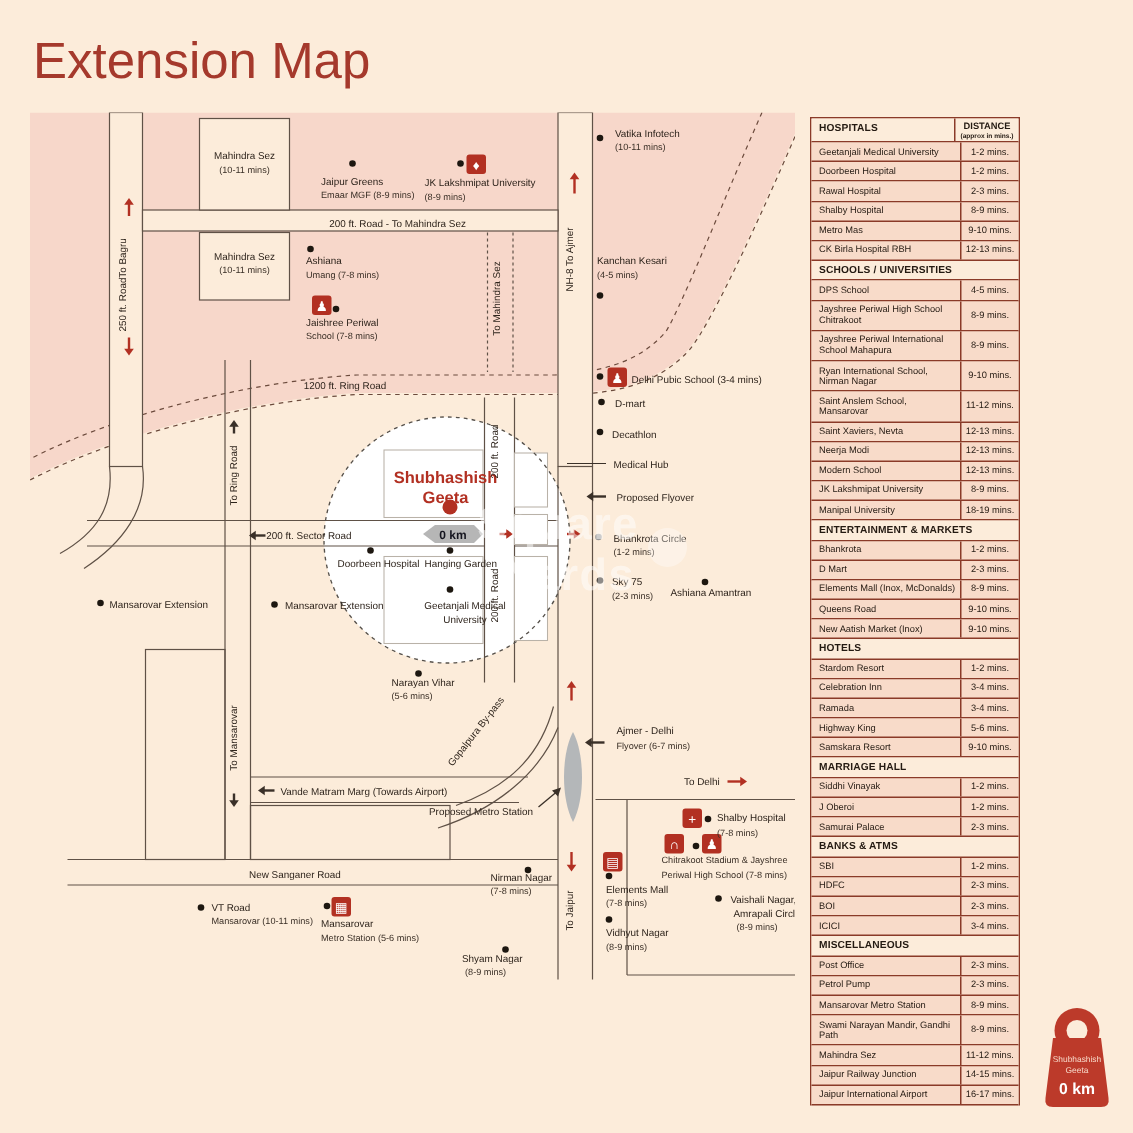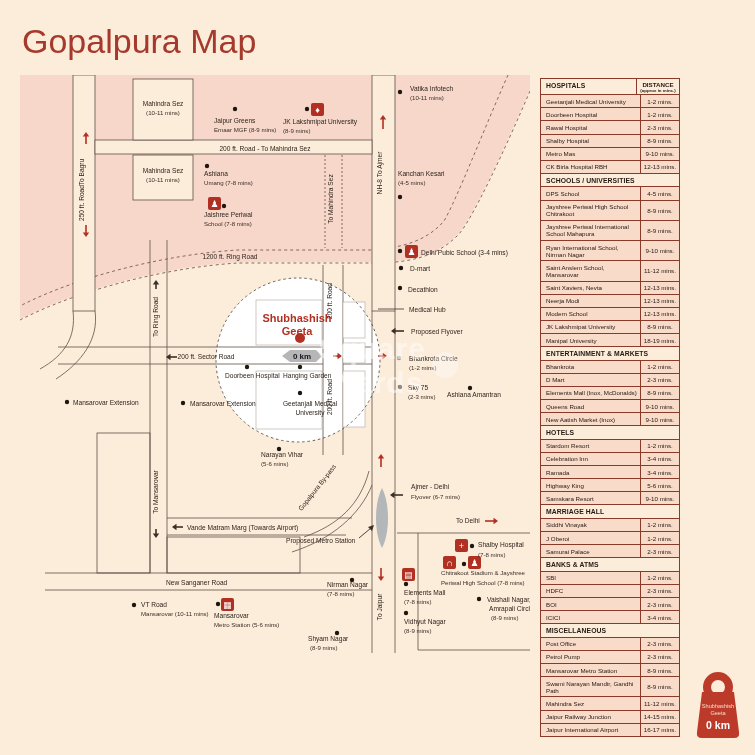--- a/index.html
+++ b/index.html
@@ -24,21 +24,21 @@
   .cname{flex:1;padding:2.5px 3px 2.5px 5px;border-right:1px solid #8a3a28;}
   .cdist{width:34px;display:flex;align-items:center;justify-content:center;text-align:center;padding:1px 2px;}
   
   .milestone{position:absolute;left:694px;top:672px;width:48px;height:68px;}
   .ms-small{font-size:5.6px;fill:#f7d8c8;}
   .ms-big{font-size:10.5px;font-weight:bold;fill:#ffffff;}
 </style>
 </head>
 <body>
 
-<h1 class="page-title">Gopalpura Map</h1>
+<h1 class="page-title">Extension Map</h1>
 
 <div class="maparea">
 <svg id="map-svg" width="510" height="658" viewBox="0 0 510 658">
 
   <path fill="#f7d7ca" d="M0,0 L510,0 L510,14 C486,70 450,148 437,160 C413,184 381,187 352,187 L218,187 C152,191 62,212 0,244 Z"></path>
 
   <path fill="none" stroke="#6b4a3c" stroke-width="0.8" stroke-dasharray="3,3" d="M488,0 C464,54 436,126 424,146 C404,169 376,173 350,175 L218,175 C150,179 60,200 0,231"></path>
   <path fill="none" stroke="#6b4a3c" stroke-width="0.8" stroke-dasharray="3,3" d="M510,16 C486,72 450,150 437,161 C413,185 381,188 352,188 L218,188 C152,192 62,213 0,245"></path>
 
   <circle cx="278" cy="285" r="82" fill="#ffffff"></circle>

